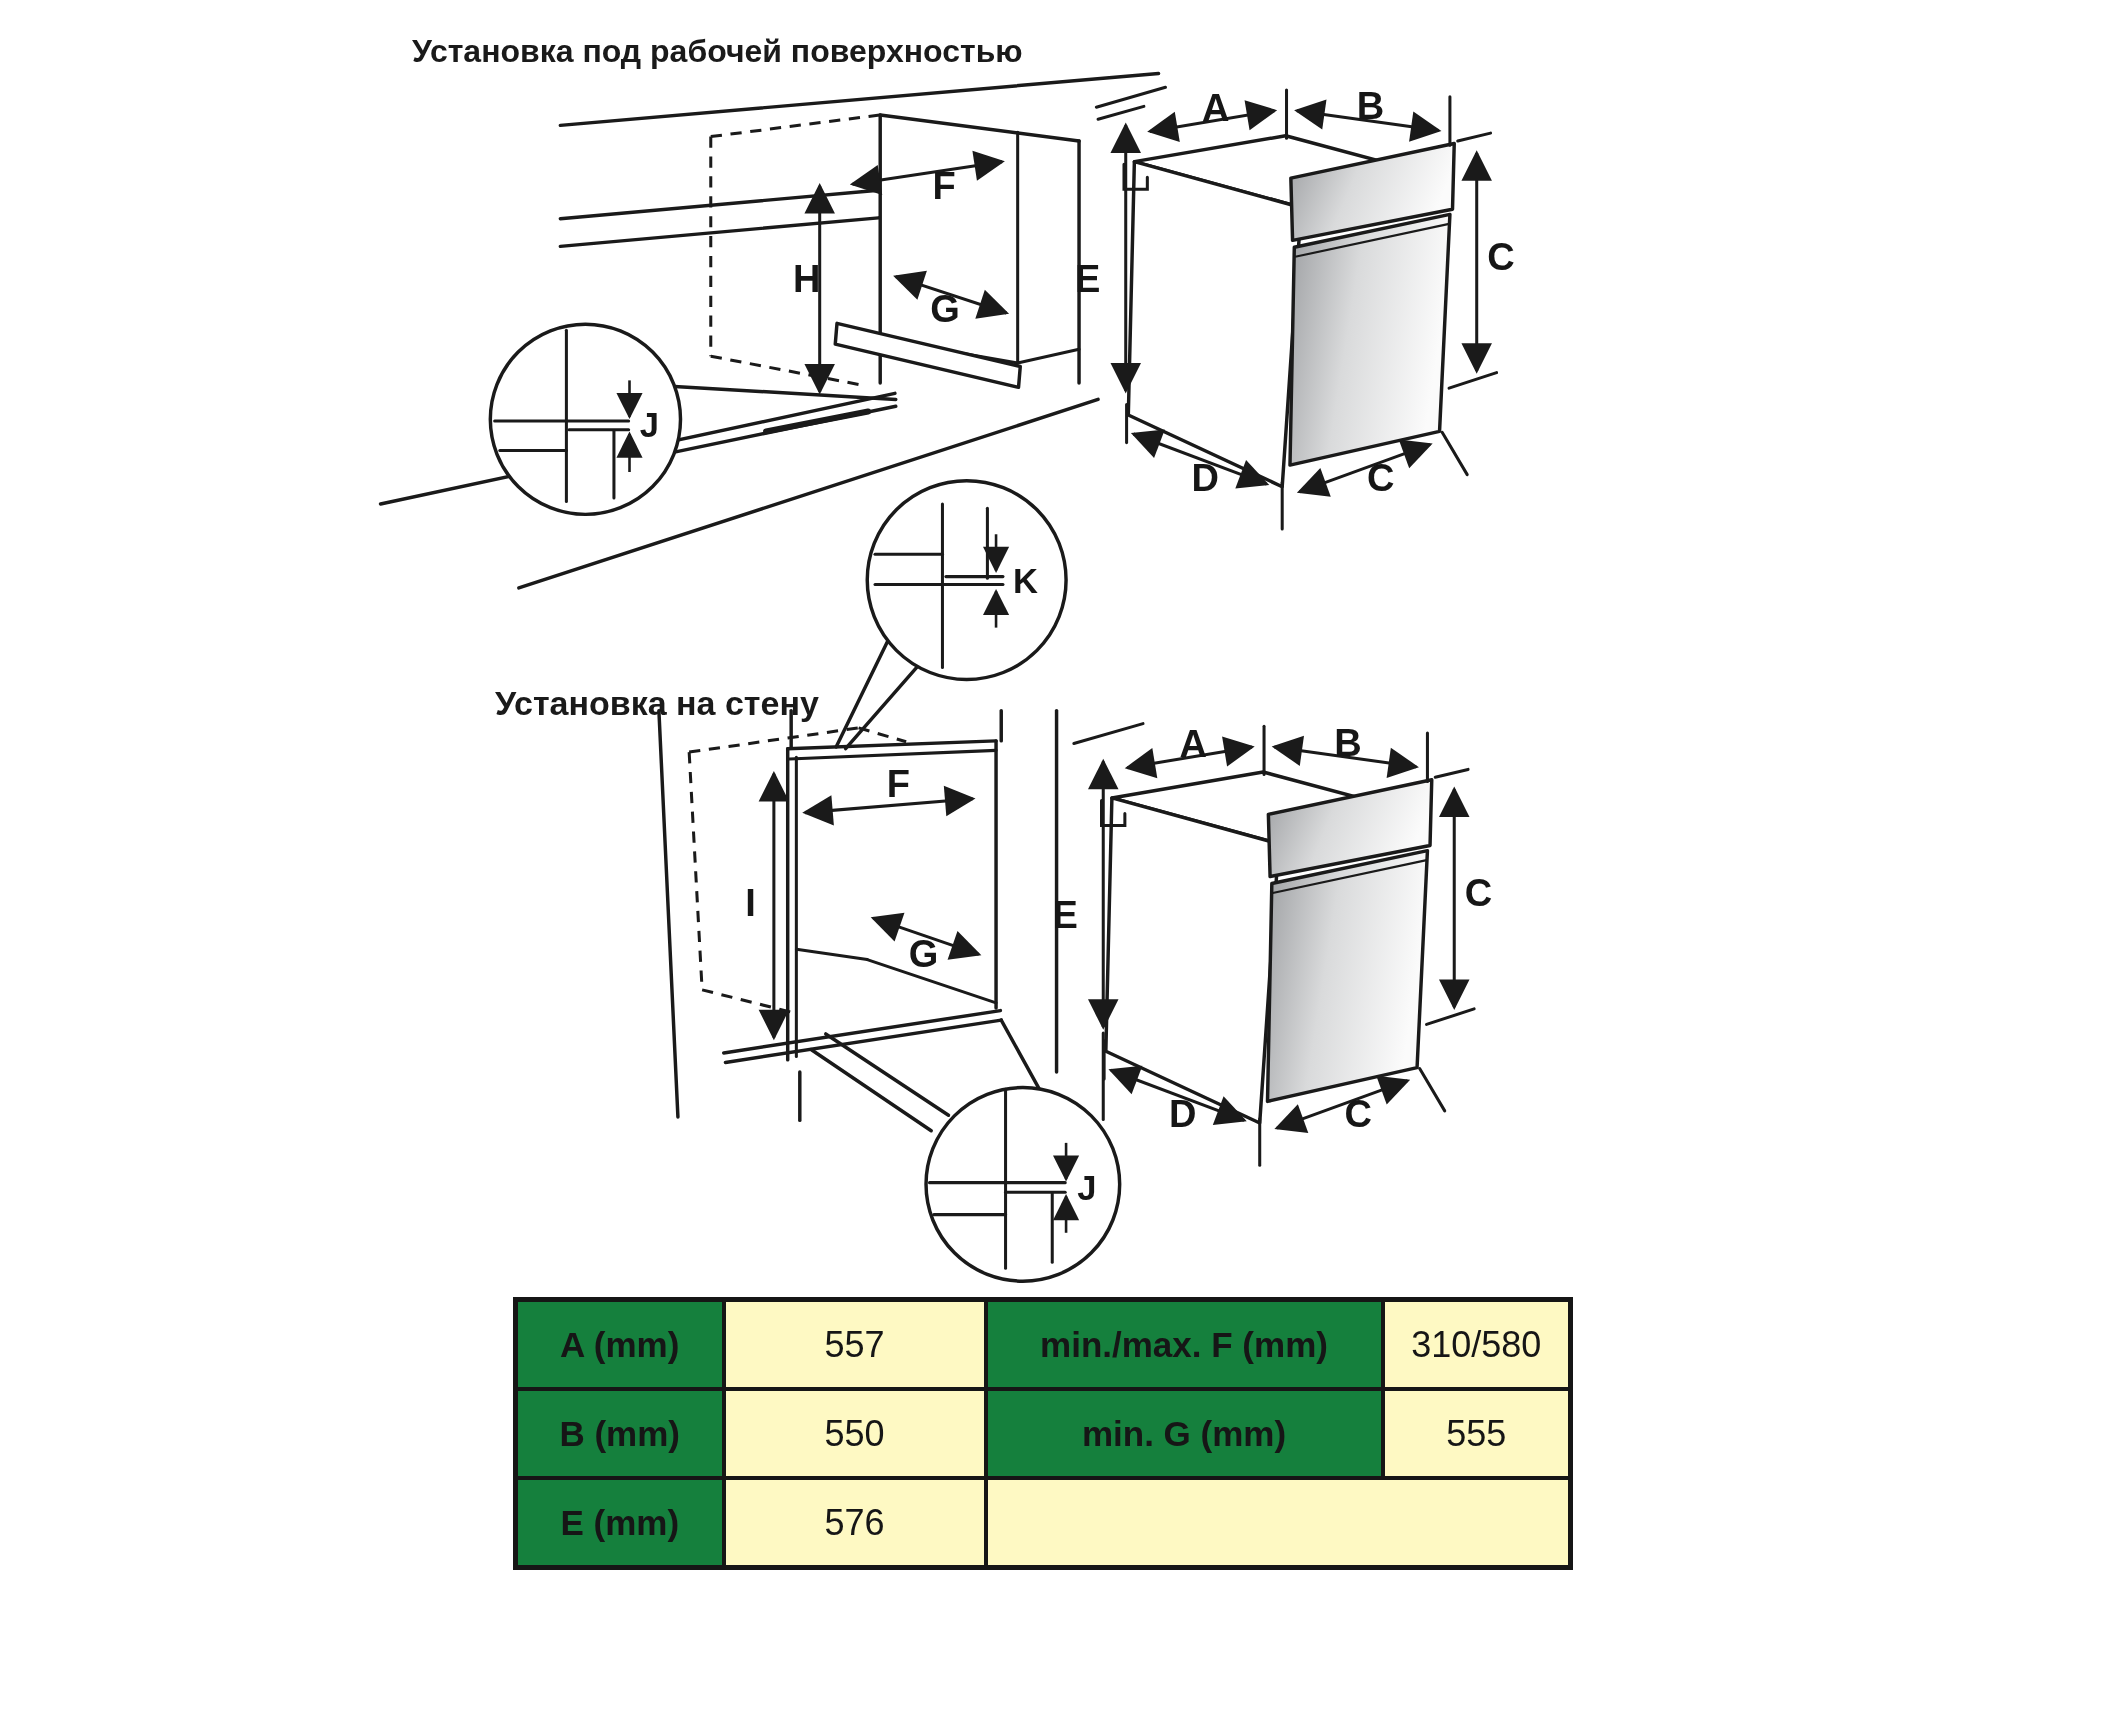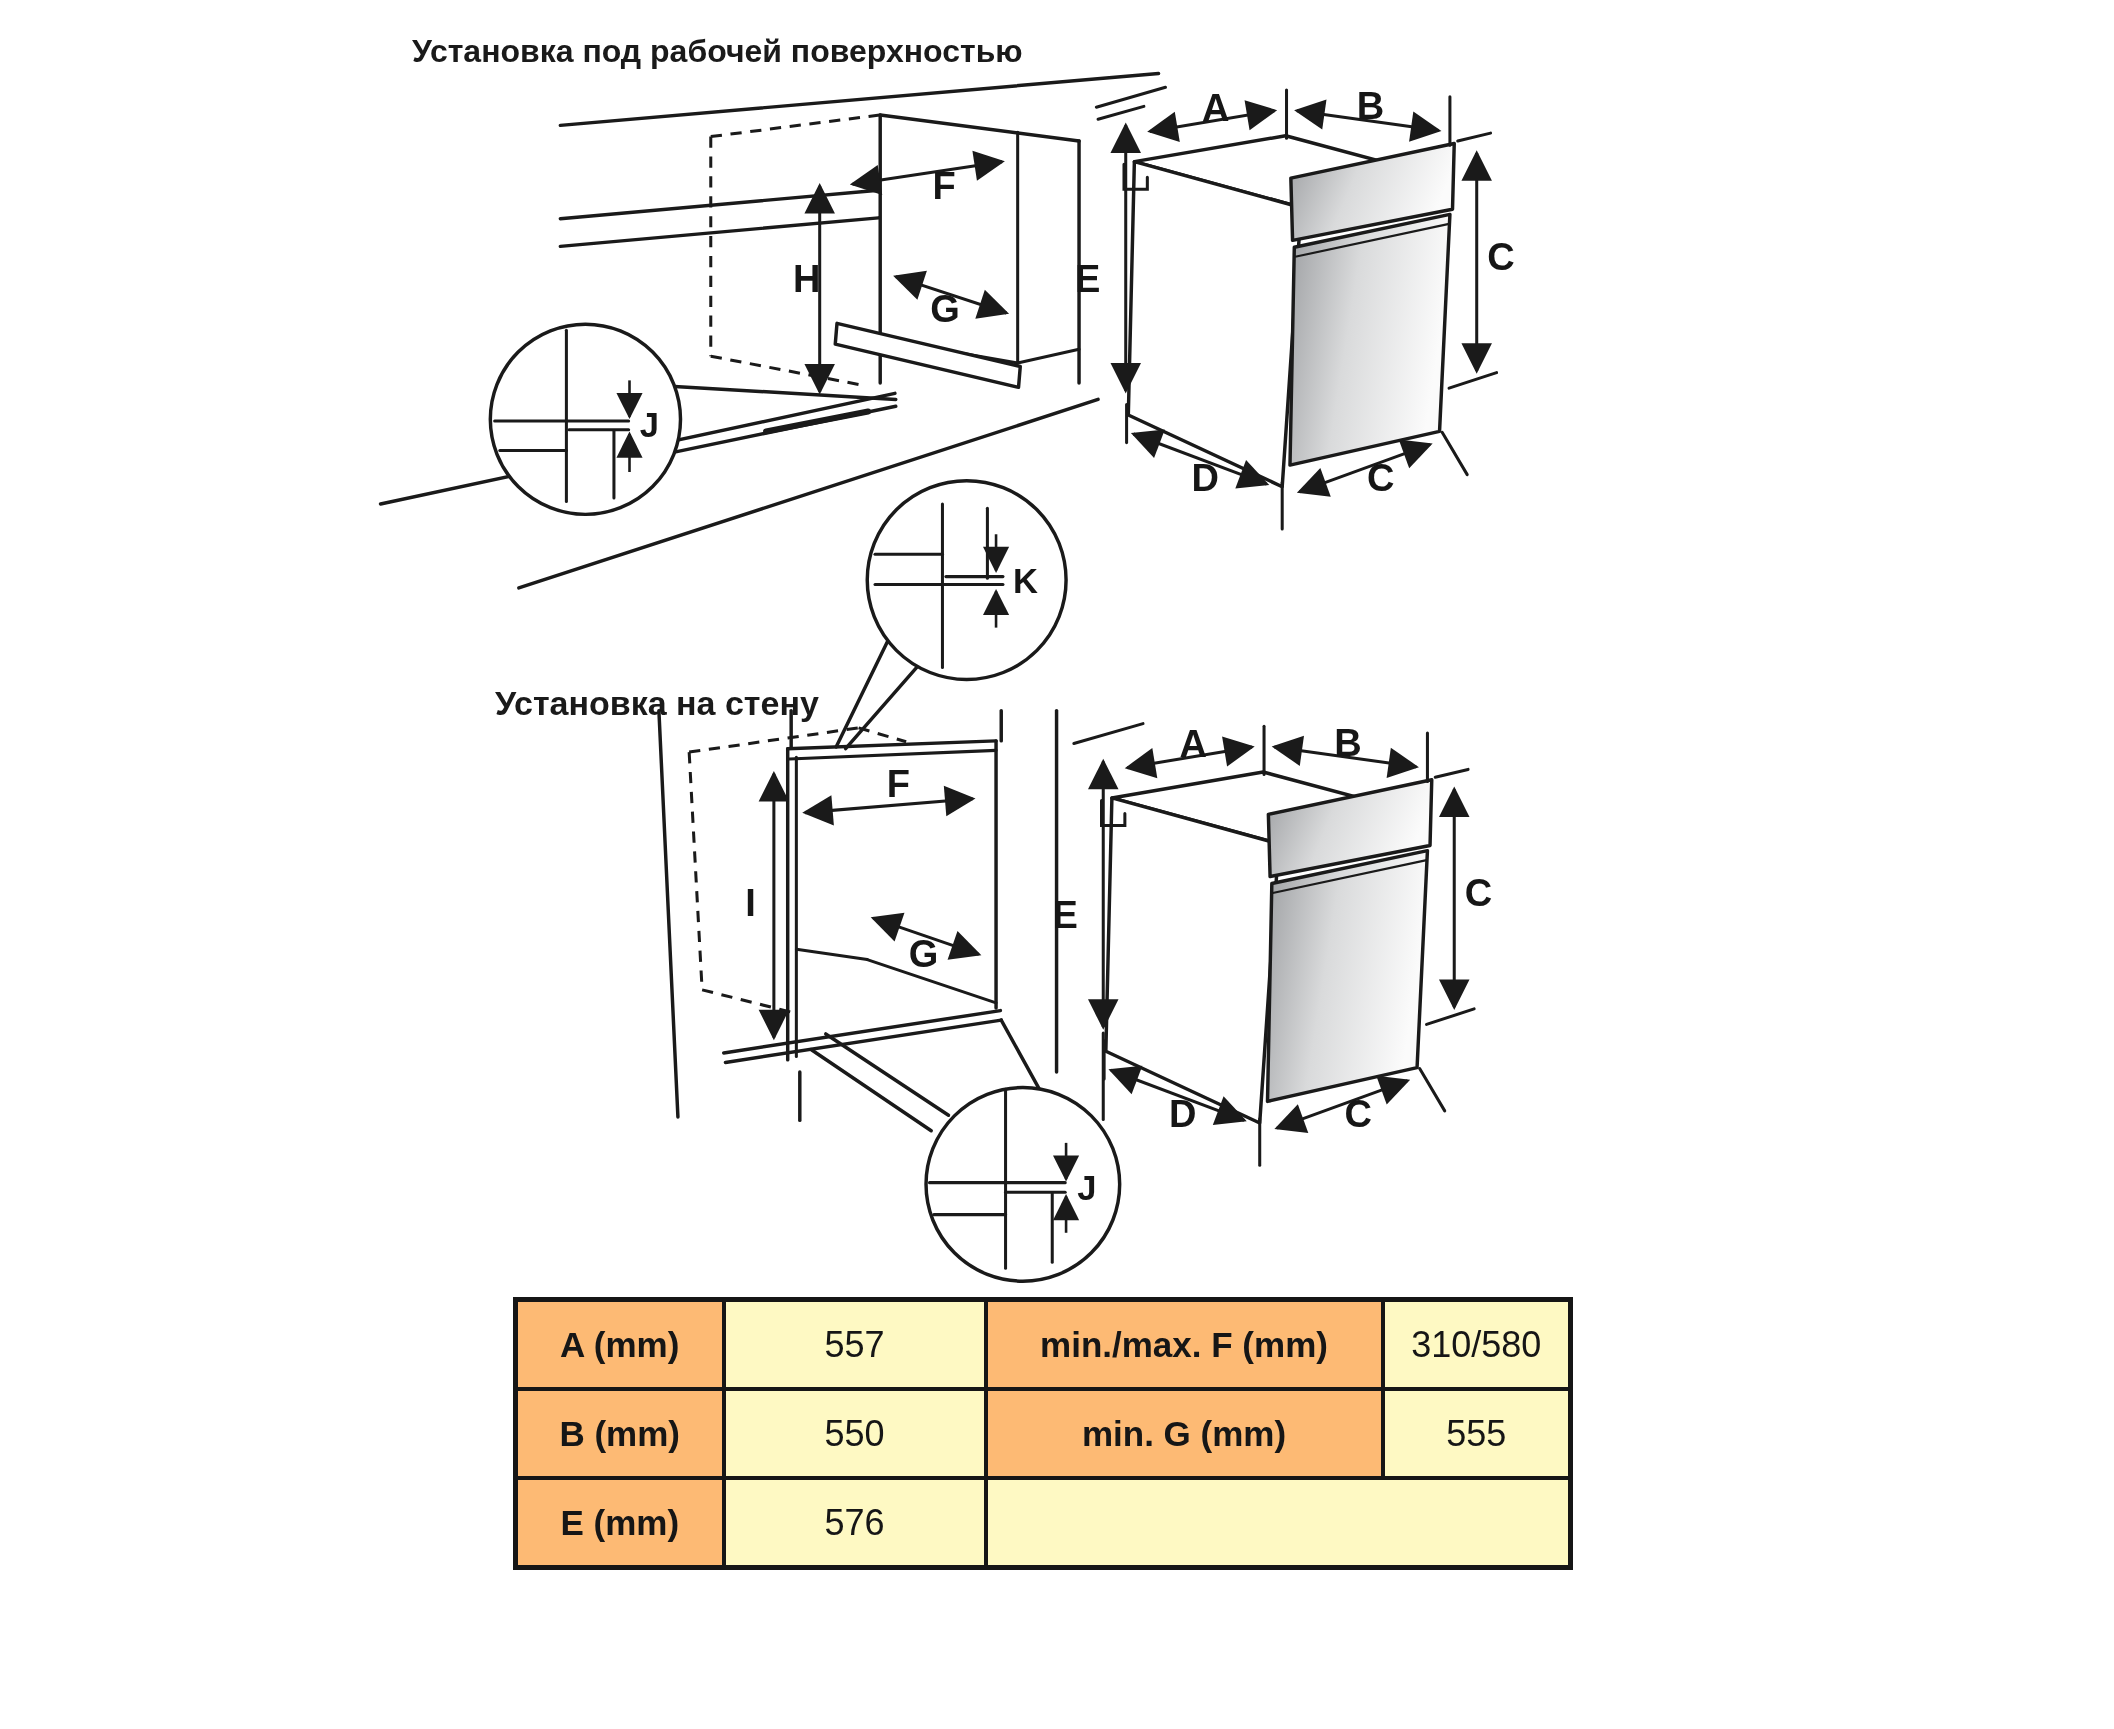--- a/index.html
+++ b/index.html
@@ -20,21 +20,21 @@
            marker-start:url(#ah);marker-end:url(#ah);}
   svg .mini{stroke:#1a1a1a;stroke-width:3;fill:none;marker-end:url(#ah);}
   svg text.lbl{font-family:"Liberation Sans", sans-serif;font-weight:bold;
                font-size:44px;fill:#161616;text-anchor:middle;}
   svg text.lbl.small{font-size:40px;}
   .dim-table{position:absolute;left:513px;top:1297px;width:1054px;
              border-collapse:collapse;table-layout:fixed;}
   .dim-table td{border:4.3px solid #161616;text-align:center;vertical-align:middle;
                 height:85px;padding:0;}
   .dim-table{border:5.2px solid #161616;}
-  .dim-table td.hdr{background:#fdba74;font-weight:bold;font-size:35px;}
+  .dim-table td.hdr{background:#15803d;font-weight:bold;font-size:35px;}
   .dim-table td.val{background:#fef9c3;font-weight:normal;font-size:36px;}
 </style>
 </head>
 <body>
 
 <div class="canvas">
 
   <div class="title" id="title-worktop">Установка под рабочей поверхностью</div>
   <div class="title" id="title-wall">Установка на стену</div>
 

